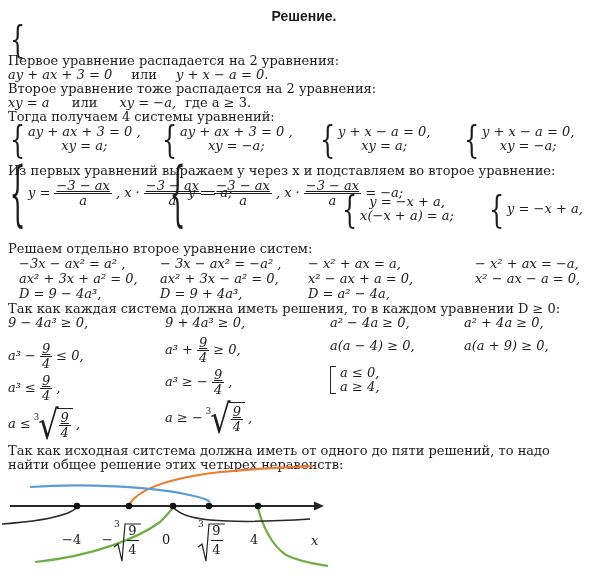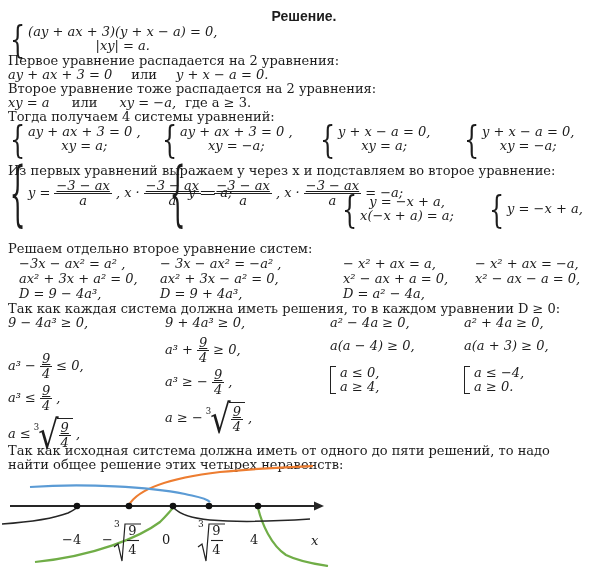--- a/index.html
+++ b/index.html
@@ -42,24 +42,20 @@
 </head>
 <body>
 
 <div id="page">
 
   <div class="ttl">Решение.</div>
 
   
   <div class="sysflex" style="height:30px">
     <span class="brc med">{</span>
-    <span class="syslines">
-      <span class="m c">(ay + ax + 3)(y + x − a) = 0,</span>
-      <span class="m c">|xy| = a.</span>
-    </span>
   </div>
 
   <div class="p up">Первое уравнение распадается на 2 уравнения:</div>
 
   <div class="p">
     <span class="m">ay + ax + 3 = 0</span>
     <span class="up" style="margin:0 15px">или</span>
     <span class="m">y + x − a = 0.</span>
   </div>
 
@@ -157,37 +153,37 @@
     <div class="abs" style="left:11px">
       <div class="q m">−3x − ax² = a² ,</div>
       <div class="q m">ax² + 3x + a² = 0,</div>
       <div class="q m">D = 9 − 4a³,</div>
     </div>
     <div class="abs" style="left:152px">
       <div class="q m">− 3x − ax² = −a² ,</div>
       <div class="q m">ax² + 3x − a² = 0,</div>
       <div class="q m">D = 9 + 4a³,</div>
     </div>
-    <div class="abs" style="left:335px">
+    <div class="abs" style="left:300px">
       <div class="q m">− x² + ax = a,</div>
       <div class="q m">x² − ax + a = 0,</div>
       <div class="q m">D = a² − 4a,</div>
     </div>
     <div class="abs" style="left:467px">
       <div class="q m">− x² + ax = −a,</div>
       <div class="q m">x² − ax − a = 0,</div>
     </div>
   </div>
 
   <div class="p up">Так как каждая система должна иметь решения, то в каждом уравнении D ≥ 0:</div>
 
   
   <div class="row" style="height:128px">
     <div class="abs" style="left:0">
-      <div class="ineq-line m" style="margin-bottom:20px">9 − 4a³ ≥ 0,</div>
+      <div class="ineq-line m" style="margin-bottom:10px">9 − 4a³ ≥ 0,</div>
       <div class="ineq-fr m">
           <span>a³ −</span>
           <span class="frac">
             <span class="fn">9</span>
             <span class="fd">4</span>
           </span>
           <span>≤ 0,</span>
         </div>
       <div class="ineq-fr m">
           <span>a³ ≤</span>
@@ -241,28 +237,21 @@
       <div class="brksys">
         <span class="sqb"></span>
         <span class="syslines">
             <span class="m" style="display:block">a ≤ 0,</span>
             <span class="m" style="display:block">a ≥ 4,</span>
           </span>
       </div>
     </div>
     <div class="abs" style="left:456px">
       <div class="ineq-line m" style="margin-bottom:9px">a² + 4a ≥ 0,</div>
-      <div class="ineq-line m" style="margin-bottom:13px">a(a + 3) ≥ 0,</div>
-      <div class="brksys">
-        <span class="sqb"></span>
-        <span class="syslines">
-            <span class="m" style="display:block">a ≤ −4,</span>
-            <span class="m" style="display:block">a ≥ 0.</span>
-          </span>
-      </div>
+      <div class="ineq-line m" style="margin-bottom:13px">a(a + 9) ≥ 0,</div>
     </div>
   </div>
 
   <div class="up" style="width:580px">Так как исходная ситстема должна иметь от одного до пяти решений, то надо найти общее решение этих четырех неравенств:</div>
 
   
   <svg width="600" height="131" viewBox="0 450 600 131">
     <path d="M129,505 C138,489 170,478 220,472 C255,468.5 290,467 313,466" fill="none" stroke="#ED7D31" stroke-width="2.2"></path>
     <path d="M30,487 C85,483 150,487 185,494 C198,497 206,498 210,502" fill="none" stroke="#5B9BD5" stroke-width="2.2"></path>
     <path d="M35,562 C95,556 140,537 160,522 C167,515 170,511 173,508" fill="none" stroke="#70AD47" stroke-width="2.2"></path>

